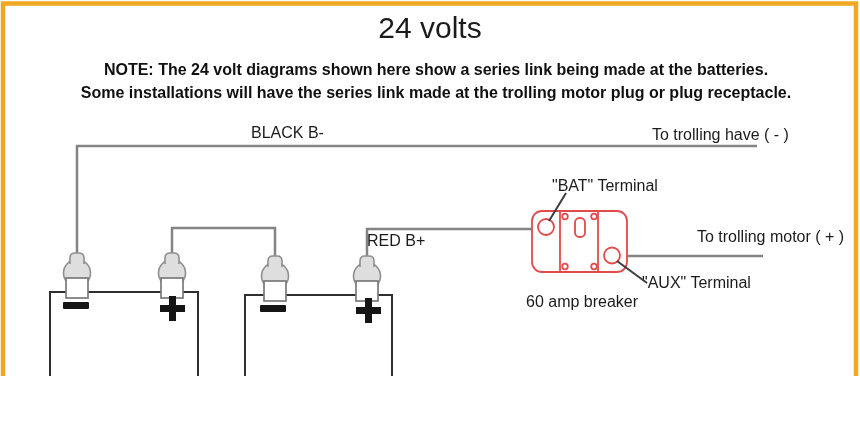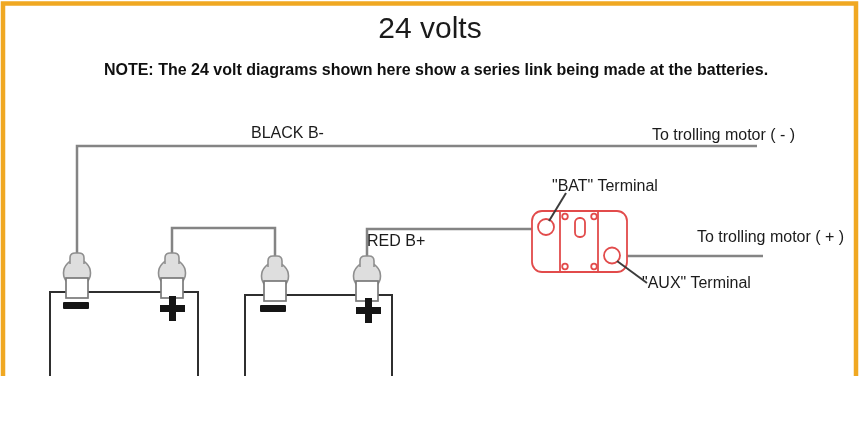--- a/index.html
+++ b/index.html
@@ -92,27 +92,29 @@
     <g stroke="#3C3C3C" stroke-width="2">
       <line x1="566" y1="193" x2="549" y2="221"></line>
       <line x1="617" y1="261" x2="647" y2="283"></line>
     </g>
   </svg>
 
   <div class="title">24 volts</div>
 
   <div class="note">
     <div>NOTE: The 24 volt diagrams shown here show a series link being made at the batteries.</div>
+    <div>Some installations will have the series link made at the trolling motor plug or plug receptacle.</div>
   </div>
 
   <div class="lbl" style="left:251px; top:124px;">BLACK B-</div>
   <div class="lbl" style="left:367px; top:208px;margin-top:24px;">RED B+</div>
-  <div class="lbl" style="left:652px; top:126px;">To trolling motor ( - )</div>
+  <div class="lbl" style="left:652px; top:126px;">To trolling have ( - )</div>
   <div class="lbl" style="left:552px; top:177px;">"BAT" Terminal</div>
   <div class="lbl" style="left:652px; top:228px;margin-left:45px;">To trolling motor ( + )</div>
   <div class="lbl" style="left:642px; top:274px;">"AUX" Terminal</div>
+  <div class="lbl" style="left:526px; top:293px;">60 amp breaker</div>
 
   <div class="sym-minus" style="left:63px; top:302px;" aria-label="minus"></div>
   <div class="sym-plus" style="left:160px; top:296px;" aria-label="plus"></div>
   <div class="sym-minus" style="left:260px; top:305px;" aria-label="minus"></div>
   <div class="sym-plus" style="left:356px; top:298px;" aria-label="plus"></div>
 
 </div>
 
 </body></html>

